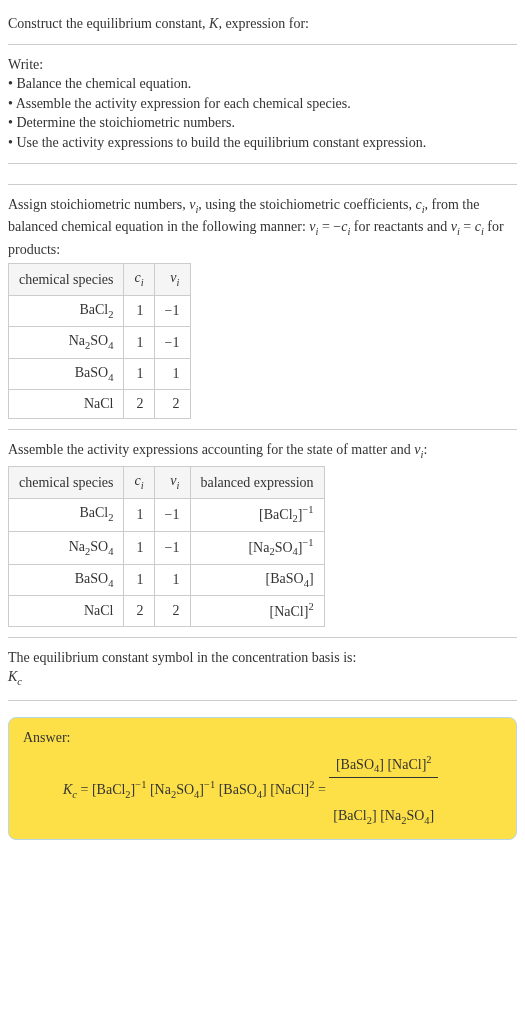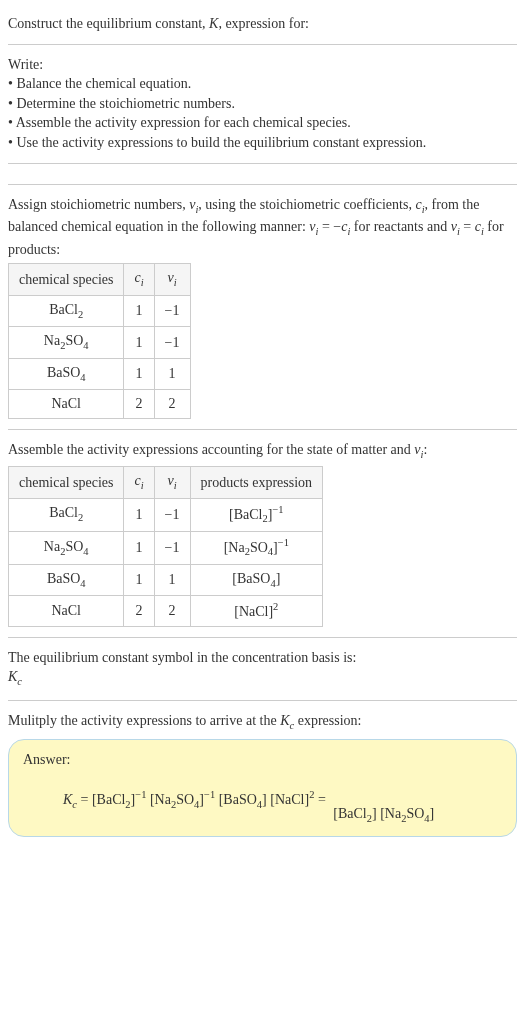--- a/index.html
+++ b/index.html
@@ -20,30 +20,30 @@
   border-top: 1px solid #ccc;
   margin: 4px 0;
 }
 table {
   border-collapse: collapse;
   margin-top: 4px;
 }
 td, th {
   border: 1px solid #ccc;
   padding: 4px 10px;
-  text-align: center;
+  text-align: right;
   font-weight: normal;
 }
 th {
   background: #f5f5f5;
 }
 .answer-box {
-  background: #fef9c3;
+  background: #fde047;
   border: 1px solid #b8d8e8;
-  border-radius: 16px;
+  border-radius: 8px;
   padding: 10px 14px;
   margin-top: 6px;
 }
 .eq-indent {
   padding-left: 40px;
   padding-top: 6px;
 }
 sub { font-size: 0.75em; vertical-align: sub; }
 sup { font-size: 0.75em; vertical-align: super; }
 .frac {
@@ -67,22 +67,22 @@
 <body>
 
 <div class="section">
   <div>Construct the equilibrium constant, <span class="italic">K</span>, expression for:</div>
 </div>
 <hr>
 
 <div class="section">
   <div>Write:</div>
   <div>• Balance the chemical equation.</div>
+  <div>• Assemble the activity expression for each chemical species.</div>
   <div>• Determine the stoichiometric numbers.</div>
-  <div>• Assemble the activity expression for each chemical species.</div>
   <div>• Use the activity expressions to build the equilibrium constant expression.</div>
 </div>
 <hr>
 
 <div class="section">
 </div>
 <hr>
 
 <div class="section">
   <div>Assign stoichiometric numbers, <span class="italic">ν<sub>i</sub></span>, using the stoichiometric coefficients, <span class="italic">c<sub>i</sub></span>, from the balanced chemical equation in the following manner: <span class="italic">ν<sub>i</sub></span> = −<span class="italic">c<sub>i</sub></span> for reactants and <span class="italic">ν<sub>i</sub></span> = <span class="italic">c<sub>i</sub></span> for products:</div>
@@ -119,21 +119,21 @@
 <hr>
 
 <div class="section">
   <div>Assemble the activity expressions accounting for the state of matter and <span class="italic">ν<sub>i</sub></span>:</div>
   <table>
     <tbody>
         <tr>
       <th>chemical species</th>
       <th><span class="italic">c<sub>i</sub></span></th>
       <th><span class="italic">ν<sub>i</sub></span></th>
-      <th>products expression</th>
+      <th>balanced expression</th>
     </tr>
     <tr>
       <td>BaCl<sub>2</sub></td>
       <td>1</td>
       <td>−1</td>
       <td>[BaCl<sub>2</sub>]<sup>−1</sup></td>
     </tr>
     <tr>
       <td>Na<sub>2</sub>SO<sub>4</sub></td>
       <td>1</td>
@@ -157,20 +157,19 @@
 </div>
 <hr>
 
 <div class="section">
   <div>The equilibrium constant symbol in the concentration basis is:</div>
   <div><span class="italic">K<sub>c</sub></span></div>
 </div>
 <hr>
 
 <div class="section">
-  <div>Mulitply the activity expressions to arrive at the <span class="italic">K<sub>c</sub></span> expression:</div>
   <div class="answer-box">
     <div>Answer:</div>
     <div class="eq-indent">
-      <span><span class="italic">K<sub>c</sub></span> = [BaCl<sub>2</sub>]<sup>−1</sup> [Na<sub>2</sub>SO<sub>4</sub>]<sup>−1</sup> [BaSO<sub>4</sub>] [NaCl]<sup>2</sup> = </span><span class="frac"><span class="den">[BaCl<sub>2</sub>] [Na<sub>2</sub>SO<sub>4</sub>]</span></span>
+      <span><span class="italic">K<sub>c</sub></span> = [BaCl<sub>2</sub>]<sup>−1</sup> [Na<sub>2</sub>SO<sub>4</sub>]<sup>−1</sup> [BaSO<sub>4</sub>] [NaCl]<sup>2</sup> = </span><span class="frac"><span class="num">[BaSO<sub>4</sub>] [NaCl]<sup>2</sup></span><span class="den">[BaCl<sub>2</sub>] [Na<sub>2</sub>SO<sub>4</sub>]</span></span>
     </div>
   </div>
 </div>
 
 </body></html>

